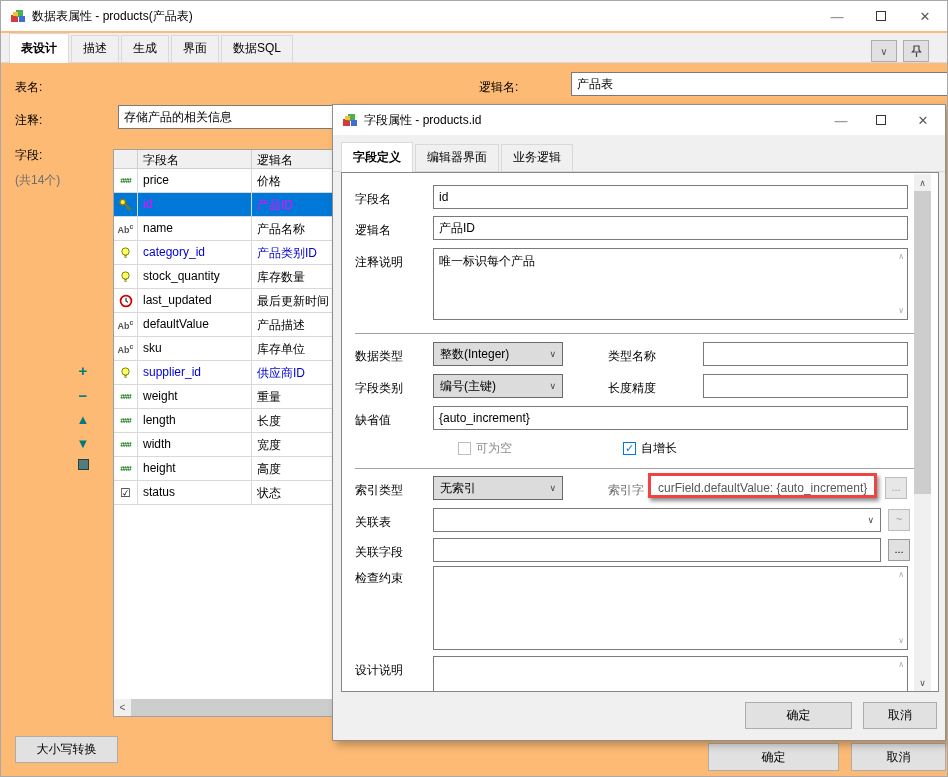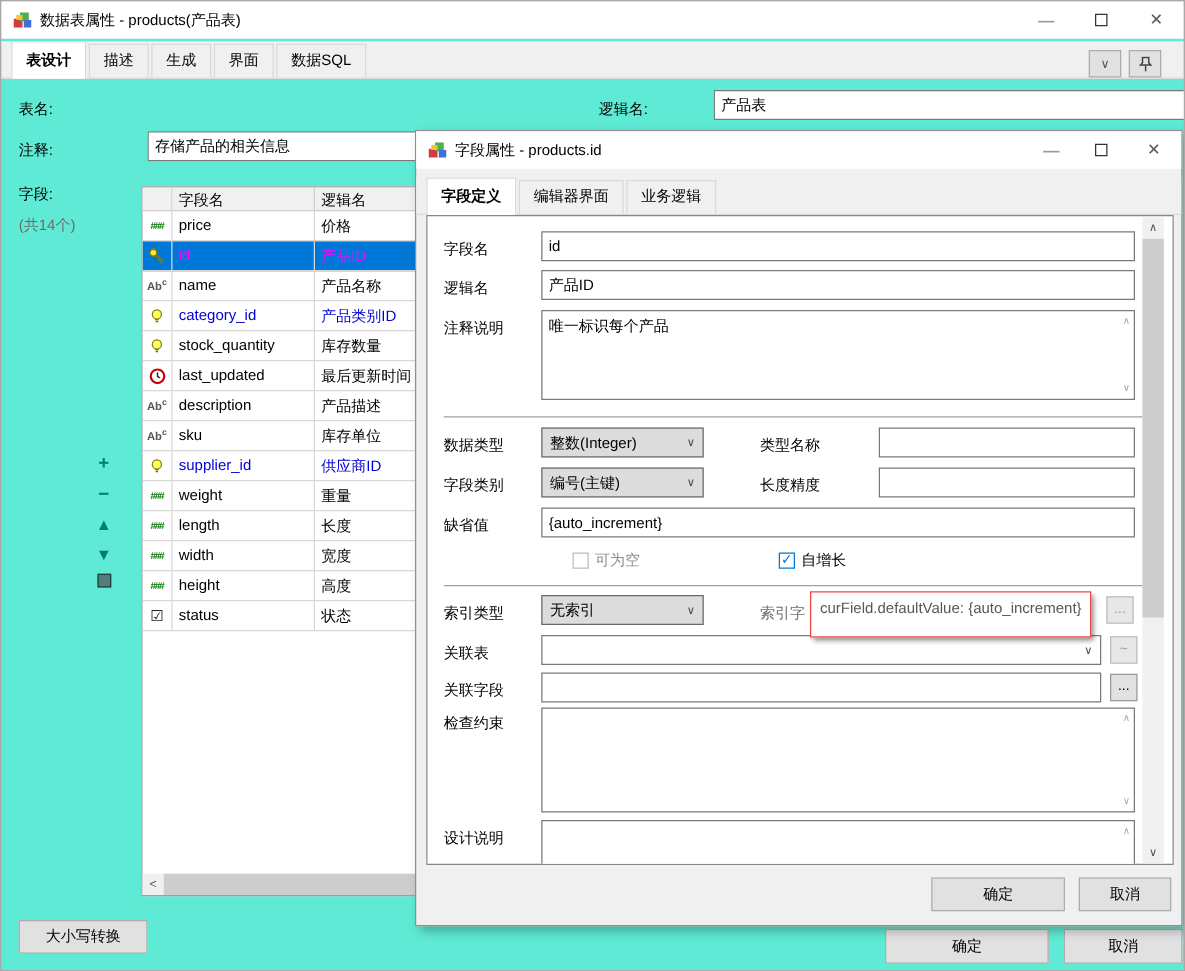--- a/index.html
+++ b/index.html
@@ -1,18 +1,18 @@
 <!DOCTYPE html>
 <html><head>
 <meta charset="utf-8">
 <style>
   * { box-sizing: border-box; margin: 0; padding: 0; }
   html,body { width:948px; height:777px; background:#fff; }
   body { font-family:"Liberation Sans","DejaVu Sans",sans-serif; font-size:12px; color:#000; }
-  .win { position:relative; width:948px; height:777px; background:#5eead4; border:1px solid #a9a9a9; overflow:hidden; }
+  .win { position:relative; width:948px; height:777px; background:#fdba74; border:1px solid #a9a9a9; overflow:hidden; }
 
   
   .titlebar { height:30px; display:flex; align-items:center; background:#fff; }
   .app-icon { width:16px; height:16px; margin:0 6px 0 9px; flex:0 0 16px; }
   .title-text { flex:1; white-space:nowrap; overflow:hidden; }
   .win-controls { display:flex; height:100%; }
   .win-btn { width:44px; height:100%; display:flex; align-items:center; justify-content:center; color:#5a5a5a; font-size:13px; }
   .win-btn .dash { color:#9a9a9a; font-weight:bold; }
   .maxbox { width:10px; height:10px; border:1px solid #333; display:inline-block; }
 
@@ -64,21 +64,21 @@
   .combo.white { background:#fff; border-color:#7a7a7a; }
   .tarea { position:absolute; left:91px; width:475px; background:#fff; border:1px solid #7a7a7a; padding:4px 18px 4px 5px; }
   .tarea .ua, .tarea .da { position:absolute; right:3px; color:#a9a9a9; font-size:8px; line-height:8px; }
   .tarea .ua { top:4px; } .tarea .da { bottom:4px; }
   .hr { position:absolute; left:13px; right:8px; border-top:1px solid #a0a0a0; }
   .cbrow { position:absolute; display:flex; align-items:center; gap:5px; }
   .cbbox { width:13px; height:13px; border:1px solid #0078d7; background:#fff; color:#0078d7; font-size:11px; line-height:11px; text-align:center; font-weight:bold; }
   .cbbox.off { border-color:#bdbdbd; color:transparent; }
   .smbtn { position:absolute; width:22px; height:22px; background:#e1e1e1; border:1px solid #9a9a9a; font-size:11px; text-align:center; line-height:19px; }
   .smbtn.dis { color:#9a9a9a; background:#e7e7e7; border-color:#bdbdbd; }
-  .tooltip { position:absolute; left:306px; top:300px; height:37px; background:#fff; border:1px solid #ef4444; box-shadow:2px 3px 4px rgba(0,0,0,.45); padding:5px 7px; white-space:nowrap; color:#575757; z-index:7; }
+  .tooltip { position:absolute; left:306px; top:300px; height:25px; background:#fff; border:3px solid #ef4444; box-shadow:2px 3px 4px rgba(0,0,0,.45); padding:5px 7px; white-space:nowrap; color:#575757; z-index:7; }
   .vsb { position:absolute; left:572px; top:1px; width:17px; height:517px; background:#f0f0f0; }
   .vsb .arr { height:17px; display:flex; align-items:center; justify-content:center; color:#505050; font-size:9px; }
   .vsb .thumb { position:absolute; top:17px; left:0; width:17px; height:303px; background:#cdcdcd; }
   .vsb .arr.bottom { position:absolute; bottom:0; left:0; width:17px; }
 </style>
 </head>
 <body>
 
 <div class="win">
 
@@ -194,21 +194,21 @@
               <path d="M8 4.6V8l2.4 1.6" stroke="#222" stroke-width="1.3" fill="none"></path>
             </svg>
           </div>
           <div class="tc c-name">last_updated</div>
           <div class="tc c-logical">最后更新时间</div>
         </div>
         <div class="trow">
           <div class="tc c-icon">
             <span class="ic-abc">Ab<sup>c</sup></span>
           </div>
-          <div class="tc c-name">description</div>
+          <div class="tc c-name">defaultValue</div>
           <div class="tc c-logical">产品描述</div>
         </div>
         <div class="trow">
           <div class="tc c-icon">
             <span class="ic-abc">Ab<sup>c</sup></span>
           </div>
           <div class="tc c-name">sku</div>
           <div class="tc c-logical">库存单位</div>
         </div>
         <div class="trow link">

